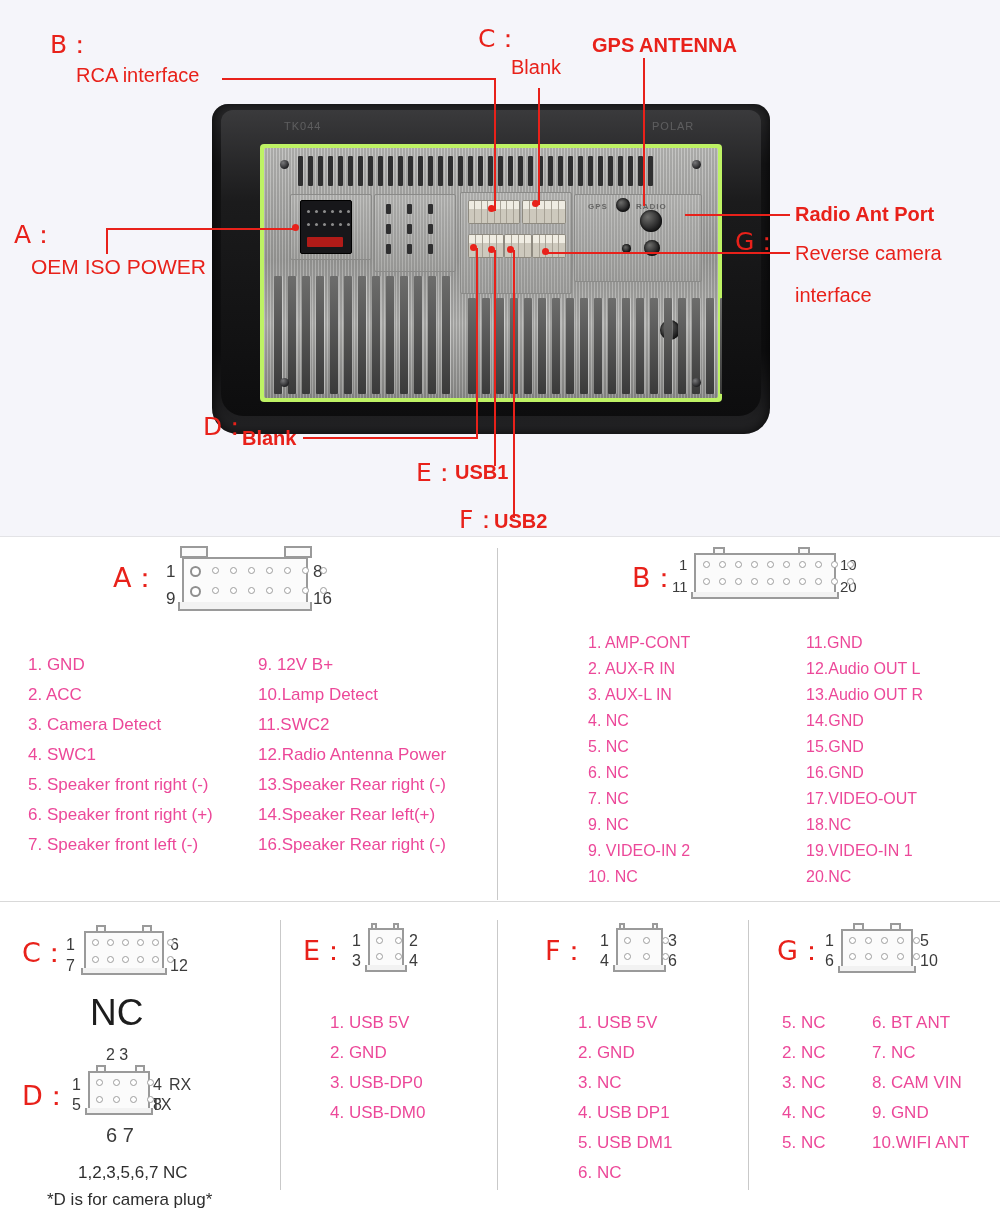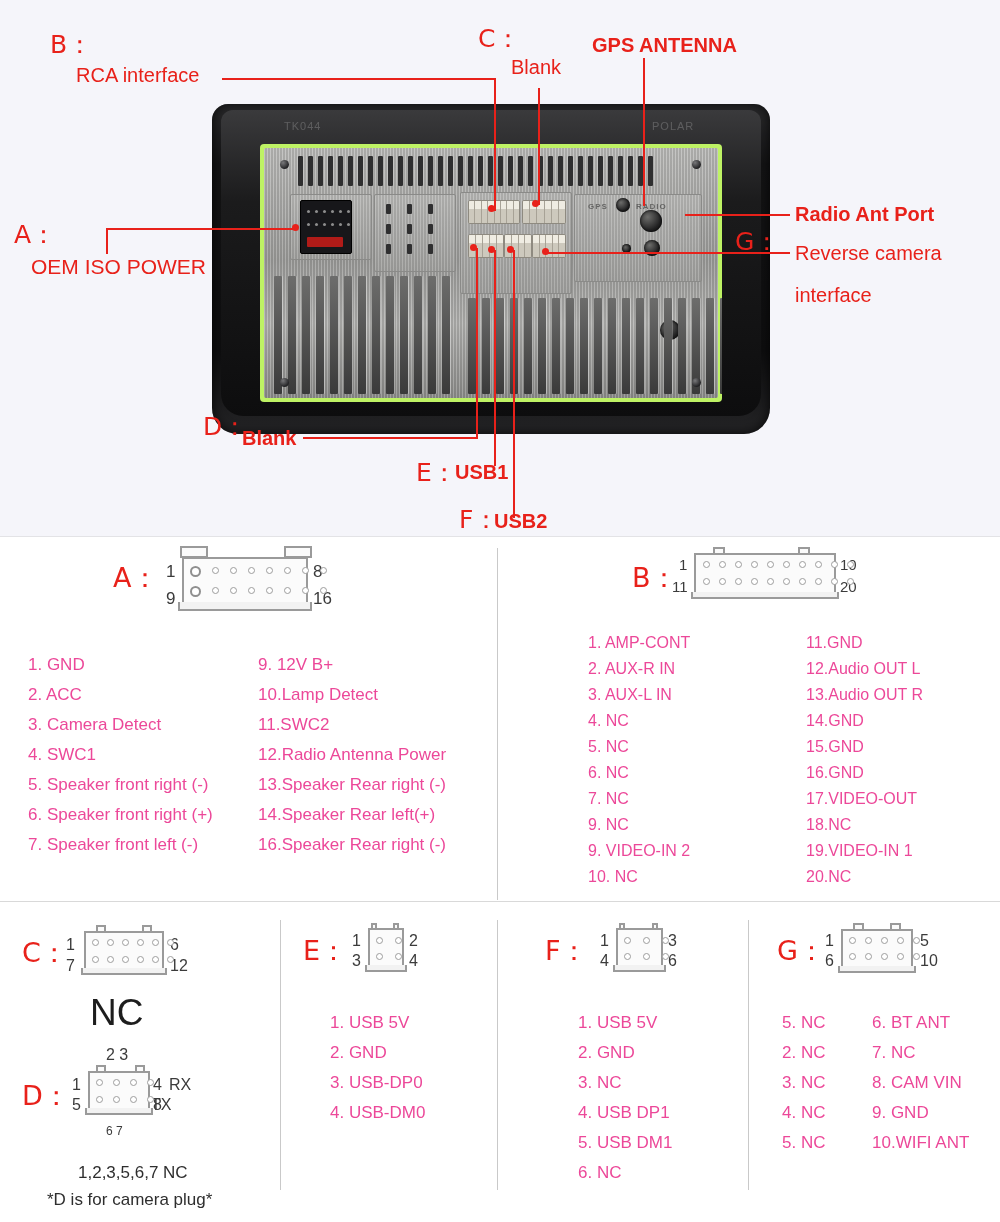--- a/index.html
+++ b/index.html
@@ -513,21 +513,21 @@
   <div id="nc-big" style="left:90px;top:992px;">NC</div>
 
   <div class="cl" style="left:22px;top:1078px;font-size:27px;">D：</div>
   <div class="pinnum" style="left:72px;top:1076px;font-size:16px;">1</div>
   <div class="pinnum" style="left:72px;top:1096px;font-size:16px;">5</div>
   <div class="pinnum" style="left:153px;top:1076px;font-size:16px;">4</div>
   <div class="pinnum" style="left:153px;top:1096px;font-size:16px;">8</div>
   <div class="pinnum" style="left:169px;top:1076px;font-size:16px;">RX</div>
   <div class="pinnum" style="left:151px;top:1096px;font-size:16px;">TX</div>
   <div class="pinnum" style="left:106px;top:1046px;font-size:16px;">2 3</div>
-  <div class="pinnum" style="left:106px;top:1124px;font-size:12px;">6 7</div>
+  <div class="pinnum" style="left:106px;top:1124px;font-size:20px;">6 7</div>
   <div class="cdraw">
     <div class="tab" style="left:96px;top:1065px;width:10px;height:8px;"></div>
     <div class="tab" style="left:135px;top:1065px;width:10px;height:8px;"></div>
     <div class="cbox" style="left:88px;top:1071px;width:62px;height:40px;"></div>
     <div class="cbase" style="left:85px;top:1108px;width:68px;height:7px;"></div>
     <div class="holes" style="left:96px;top:1079px;gap:10px;">
       <span style="width:5px;height:5px;"></span>
         <span style="width:5px;height:5px;"></span>
       <span style="width:5px;height:5px;"></span>
         <span style="width:5px;height:5px;"></span>

